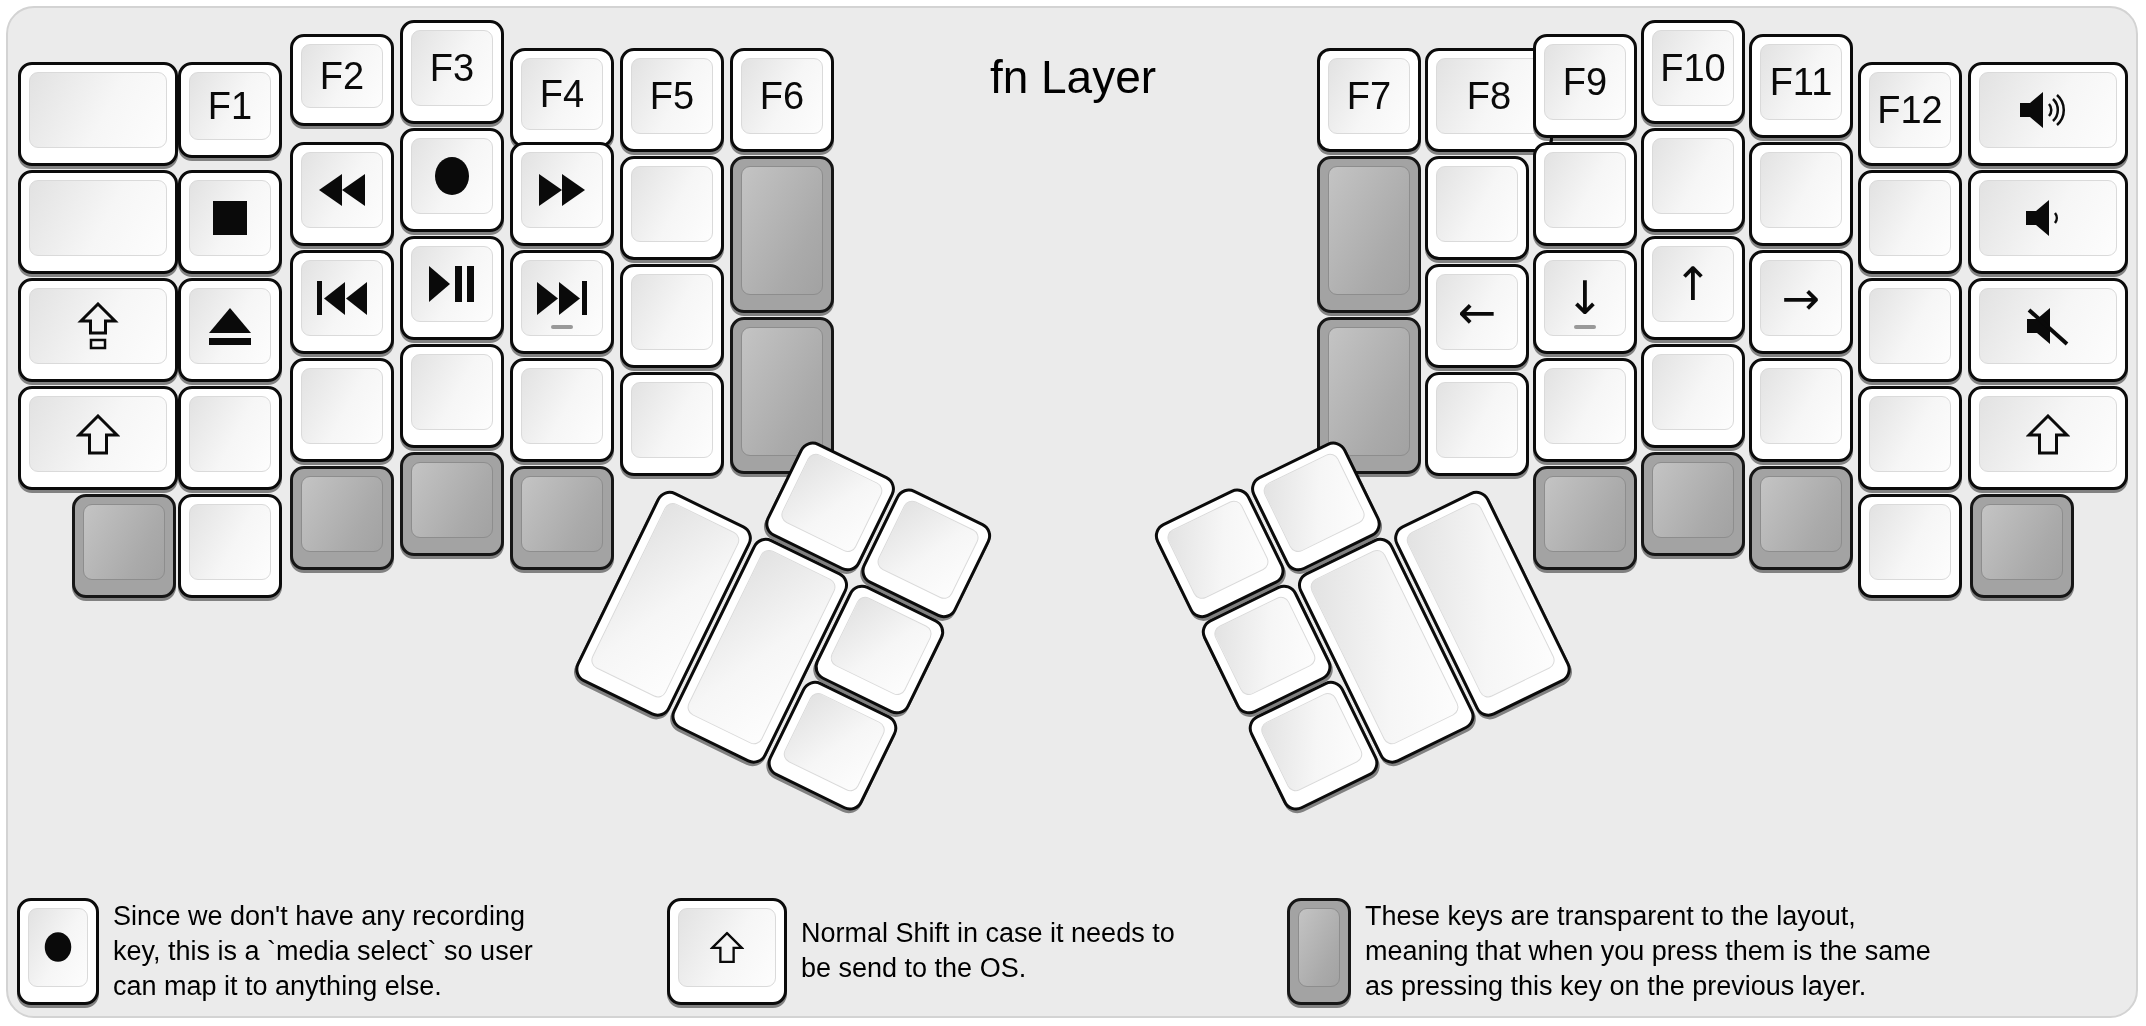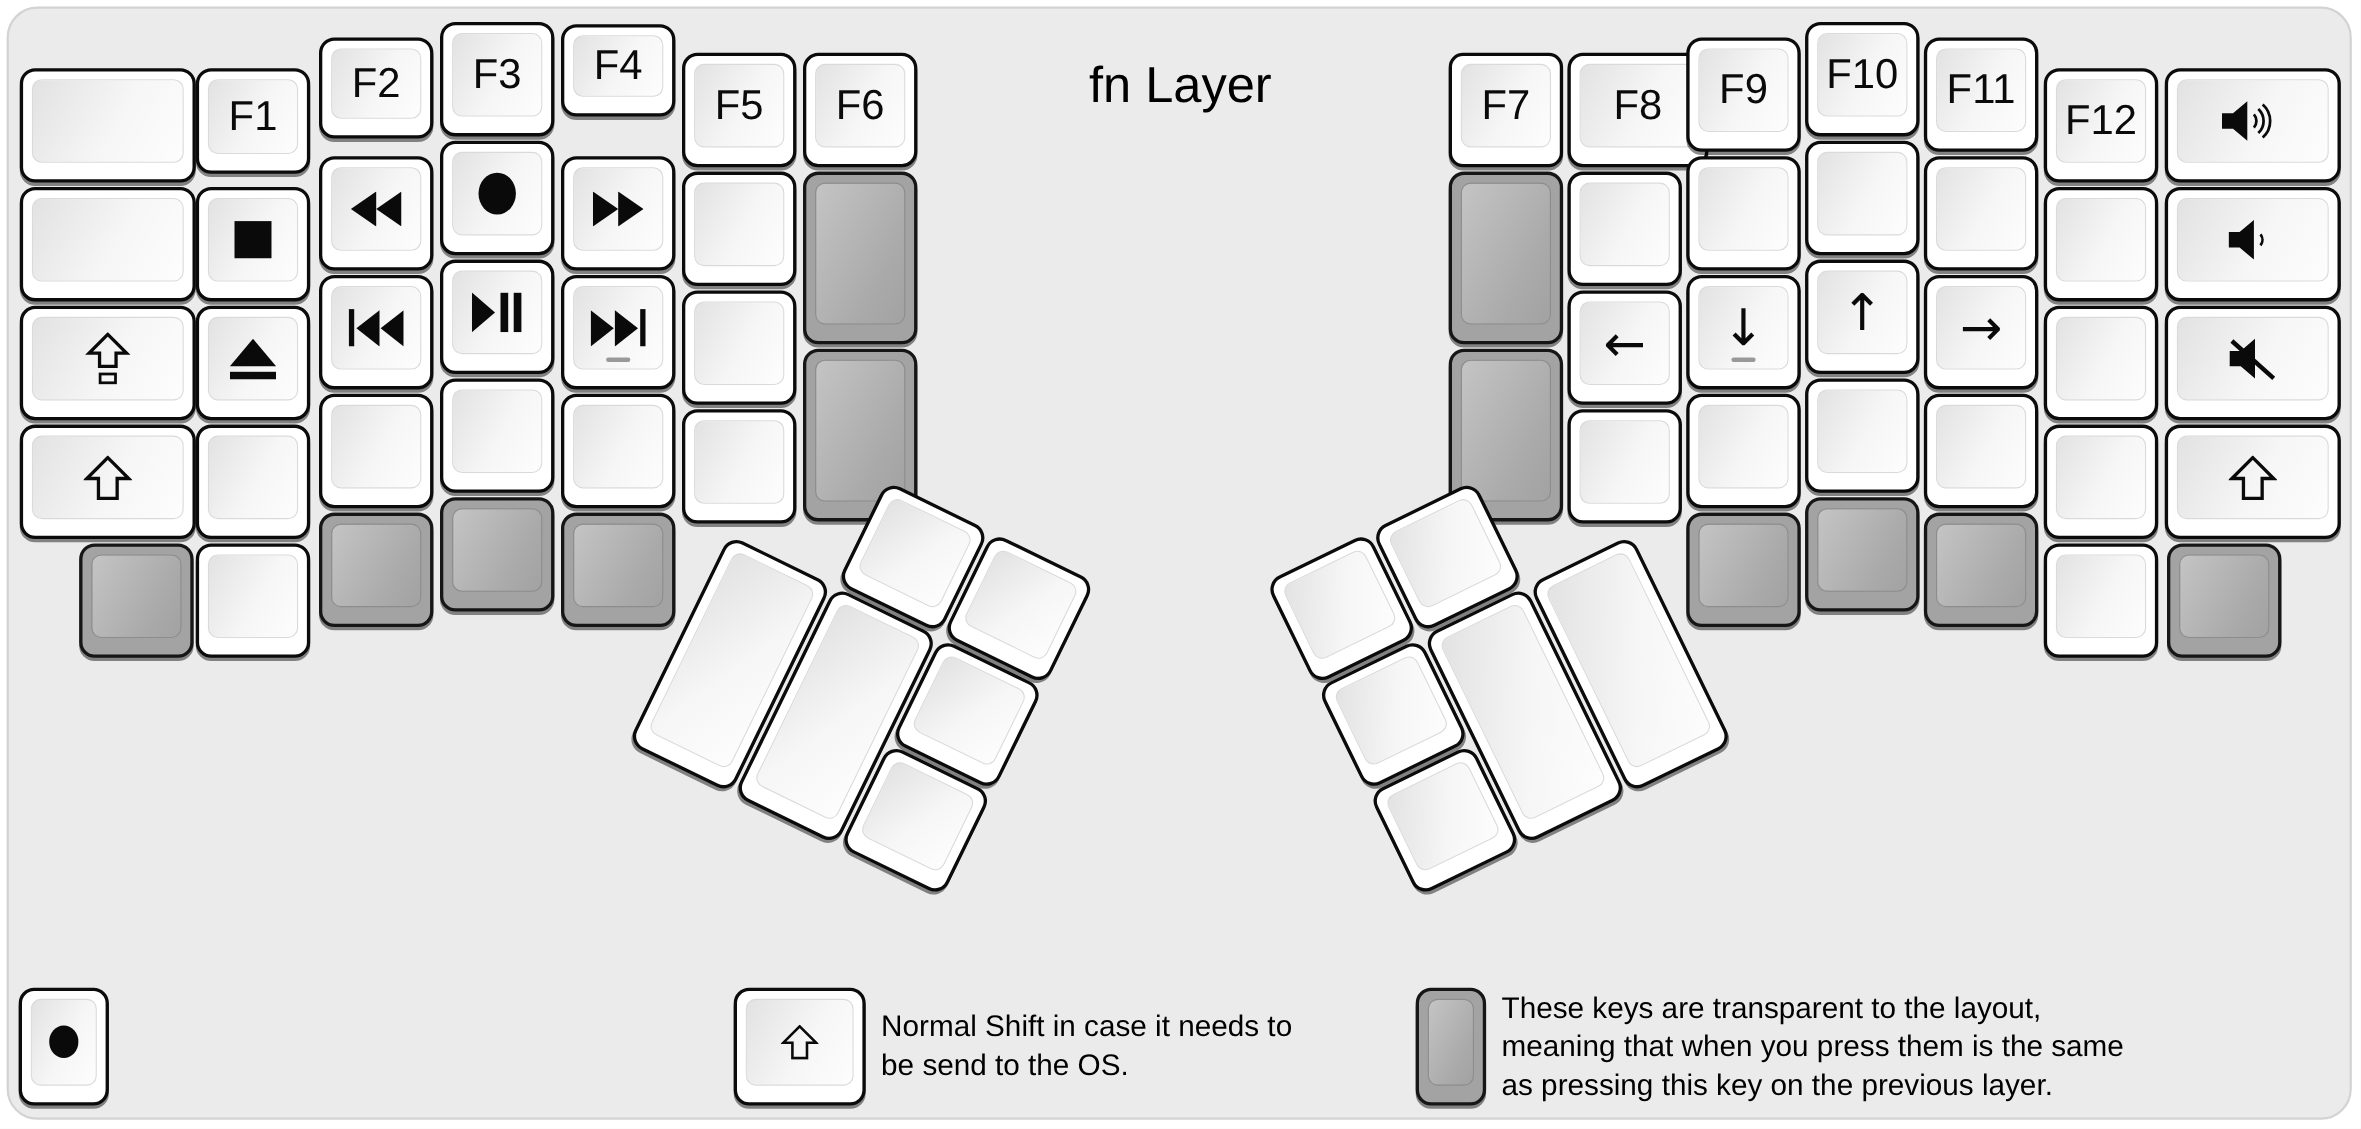--- a/index.html
+++ b/index.html
@@ -157,21 +157,21 @@
             </svg>
           </span>
         </div>
       </div>
       <div class="key white" style="left: 400px; top: 344px; width: 104px; height: 104px;">
         <div class="cap"></div>
       </div>
       <div class="key gray" style="left: 400px; top: 452px; width: 104px; height: 104px;">
         <div class="cap"></div>
       </div>
-      <div class="key white" style="left: 510px; top: 22px; width: 104px; height: 84px;">
+      <div class="key white" style="left: 510px; top: 48px; width: 104px; height: 100px; border-radius: 15px;">
         <div class="cap">
           <span class="label">F4</span>
         </div>
       </div>
       <div class="key white" style="left: 510px; top: 142px; width: 104px; height: 104px;">
         <div class="cap">
           <span class="icon">
             <svg width="46" height="32" viewBox="0 0 46 32">
               <polygon points="0,0 23,16 0,32" fill="#0a0a0a"></polygon>
               <polygon points="23,0 46,16 23,32" fill="#0a0a0a"></polygon>
@@ -415,20 +415,21 @@
         <div class="key white" style="position: relative; width: 82px; height: 107px;">
           <div class="cap">
             <span class="icon">
               <svg width="38" height="40" viewBox="0 0 38 40">
                 <ellipse cx="19" cy="20" rx="17" ry="19" fill="#0a0a0a"></ellipse>
               </svg>
             </span>
           </div>
         </div>
       </span>
+    <div class="legend-text">Since we don't have any recording key, this is a `media select` so user can map it to anything else.</div>
   </div>
   <div class="legend-item li3">
     <span class="lkey-slot">
         <div class="key gray" style="position: relative; width: 64px; height: 107px;">
           <div class="cap"></div>
         </div>
       </span>
     <div class="legend-text">These keys are transparent to the layout, meaning that when you press them is the same as pressing this key on the previous layer.</div>
   </div>
   <div class="legend-item li2">

